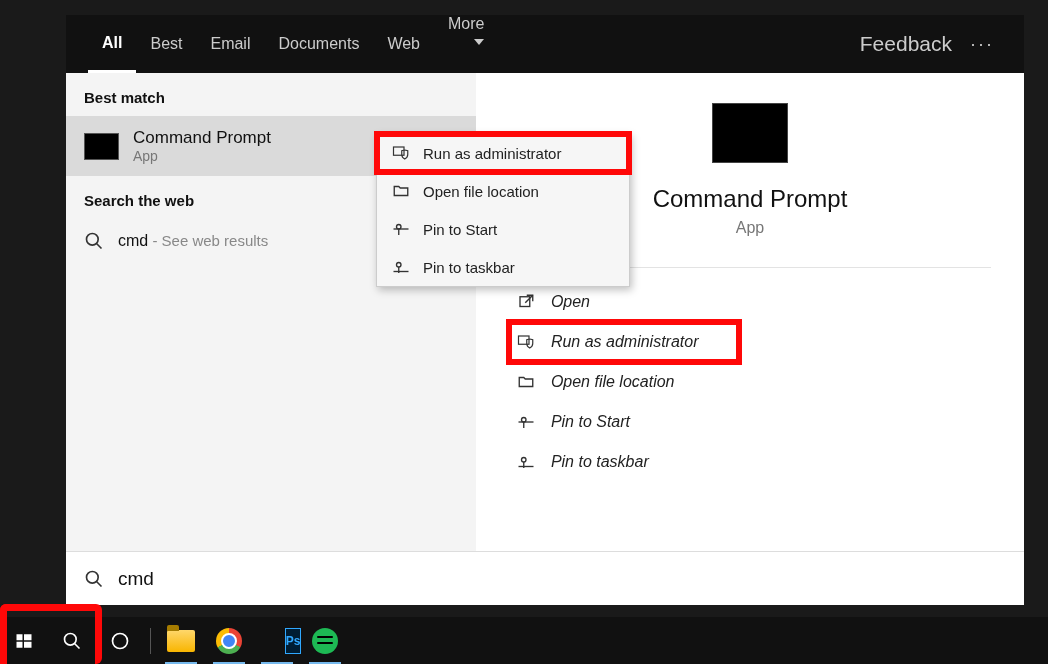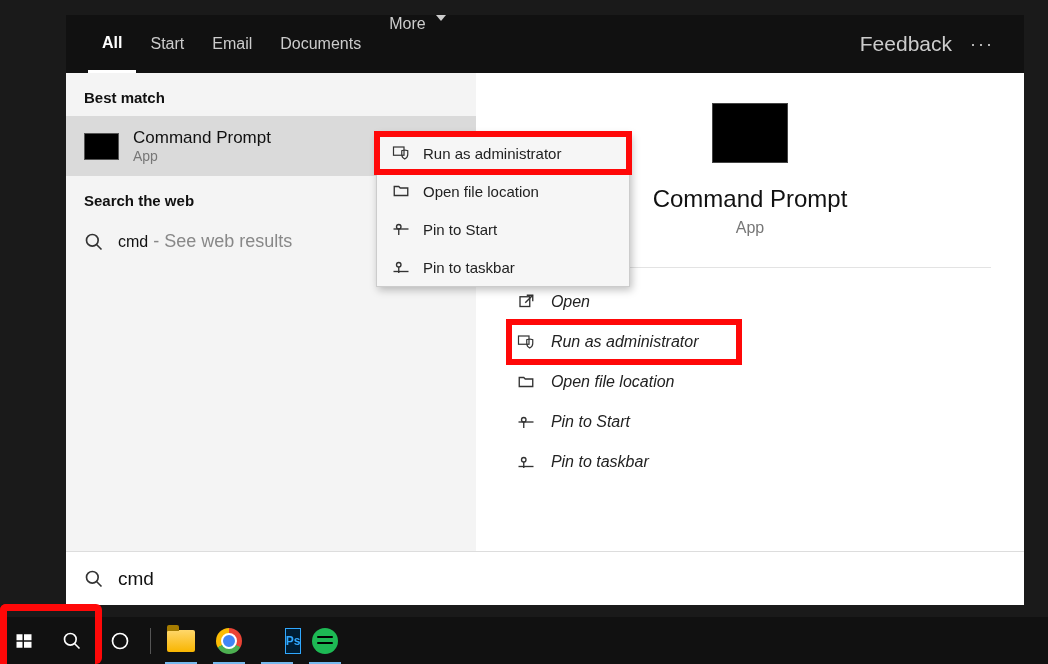--- a/index.html
+++ b/index.html
@@ -6,42 +6,42 @@
 body { width: 1048px; height: 664px; background: #1a1a1a; position: relative; overflow: hidden; }
 
 
 .search-popup { position: absolute; left: 66px; top: 15px; width: 958px; height: 590px; background: #5eead4; display: flex; flex-direction: column; }
 
 
 .topbar { height: 58px; background: #111; display: flex; align-items: center; color: #ccc; padding: 0 22px; }
 .topbar-tabs { display: flex; gap: 0; align-items: center; }
 .topbar-tab { padding: 0 14px; height: 58px; display: flex; align-items: center; font-size: 16px; color: #ccc; cursor: pointer; }
 .topbar-tab.active { color: #fff; font-weight: 700; border-bottom: 3px solid #fff; }
-.topbar-more { display: flex; align-items: flex-start; gap: 6px; }
+.topbar-more { display: flex; align-items: flex-end; gap: 6px; flex-direction: column; }
 .chevron-down { width: 0; height: 0; border-left: 5px solid transparent; border-right: 5px solid transparent; border-top: 6px solid #ccc; margin-left: 4px; }
 .topbar-spacer { flex: 1; }
 .topbar-feedback { font-size: 21px; color: #ccc; padding: 0 10px; }
 .topbar-more-btn { font-size: 18px; color: #ccc; padding: 0 8px; letter-spacing: 2px; }
 
 
 .content { flex: 1; display: flex; background: #f4f4f4; position: relative; }
 
 
 .left-col { width: 410px; background: #f4f4f4; }
 .section-header { font-weight: 700; font-size: 15px; padding: 16px 18px 10px; color: #111; }
 .result-item { display: flex; align-items: center; padding: 12px 18px; gap: 14px; cursor: pointer; }
 .result-item.selected { background: #dadada; }
 .cmd-thumb { width: 35px; height: 27px; background: #000; border: 1px solid #555; }
 .result-text { display: flex; flex-direction: column; }
 .result-title { font-size: 17px; color: #111; }
 .result-sub { font-size: 14px; color: #777; }
 .web-result { display: flex; align-items: center; padding: 12px 18px; gap: 14px; cursor: pointer; }
 .search-icon { width: 20px; height: 20px; }
 .web-text { font-size: 16px; color: #111; }
-.web-suffix { color: #888; font-size: 18px; }
+.web-suffix { color: #888; font-size: 15px; }
 
 
 .context-menu { position: absolute; left: 310px; top: 60px; width: 254px; background: #f6f6f6; border: 1px solid #ccc; box-shadow: 2px 3px 8px rgba(0,0,0,0.25); z-index: 10; }
 .ctx-item { display: flex; align-items: center; gap: 12px; padding: 10px 14px; font-size: 15px; color: #222; cursor: pointer; }
 .ctx-icon { width: 20px; height: 18px; display: flex; align-items: center; justify-content: center; }
 .ctx-item.highlighted { outline: 6px solid #ff0808; outline-offset: -3px; }
 
 
 .right-col { flex: 1; background: #fff; display: flex; flex-direction: column; align-items: center; padding-top: 30px; }
 .detail-thumb { width: 76px; height: 60px; background: #000; border: 1px solid #444; margin-bottom: 22px; }
@@ -79,23 +79,24 @@
 svg { display: block; }
 </style>
 </head>
 <body>
 
 <div class="search-popup">
 
   <div class="topbar">
     <div class="topbar-tabs">
       <div class="topbar-tab active">All</div>
-      <div class="topbar-tab">Start</div>
+      <div class="topbar-tab">Best</div>
       <div class="topbar-tab">Email</div>
       <div class="topbar-tab">Documents</div>
+      <div class="topbar-tab">Web</div>
       <div class="topbar-tab topbar-more">
         <span>More</span>
         <span class="chevron-down"></span>
       </div>
     </div>
     <div class="topbar-spacer"></div>
     <div class="topbar-feedback">Feedback</div>
     <div class="topbar-more-btn">···</div>
   </div>
 

